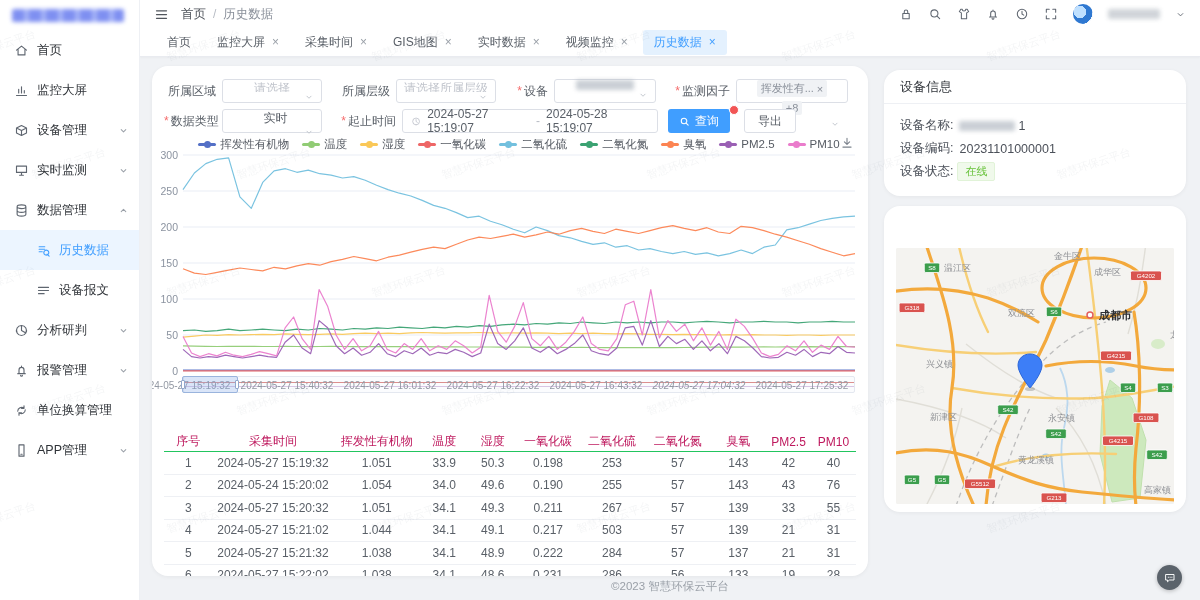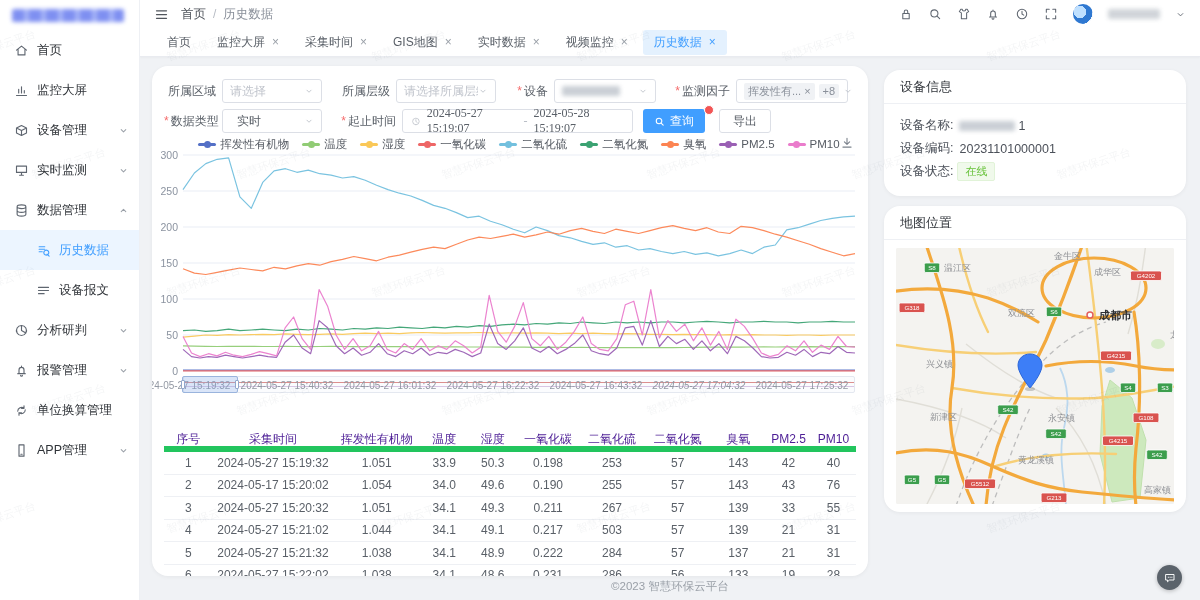--- a/index.html
+++ b/index.html
@@ -58,21 +58,21 @@
   #main-card { left:152px; top:66px; width:716px; height:510px; overflow:hidden; }
   .card-head { height:34px; display:flex; align-items:center; padding:0 16px;
     border-bottom:1px solid #eef0f4; font-size:13px; color:#33373d; }
 
   
   .frow { position:absolute; left:12px; display:flex; align-items:center; height:26px; }
   .fgroup { display:flex; align-items:center; }
   .flabel { color:#5a6068; font-size:12px; text-align:right; margin-right:6px; white-space:nowrap; }
   .req::before { content:"*"; color:#f56c6c; margin-right:2px; }
   .sel { height:24px; border:1px solid #dcdfe6; border-radius:3px; background:#fff;
-    display:flex; align-items:center; padding:0 7px; font-size:12px; color:#5a6068; cursor:pointer; }
+    display:flex; align-items:center; padding:0 7px; font-size:12px; color:#5a6068; cursor:pointer;flex-direction:column; }
   .ph { color:#c0c4cc; white-space:nowrap; overflow:hidden; }
   .caret { margin-left:auto; width:10px; height:10px; color:#c0c4cc; display:inline-flex; flex:none; }
   .blur-chip { height:10px; border-radius:2px; background:#9fa8b3; filter:blur(2px); opacity:.55; }
   .mtag { background:#f0f2f5; border-radius:2px; color:#8a909a; font-size:11px; padding:1px 4px;
     display:inline-flex; align-items:center; gap:3px; white-space:nowrap; }
   .dtr { height:24px; border:1px solid #dcdfe6; border-radius:3px; display:flex; align-items:center;
     padding:0 8px; gap:6px; color:#5a6068; font-size:12px; }
   .btn-primary { height:24px; background:#409eff; color:#fff; border:none; border-radius:3px;
     display:inline-flex; align-items:center; gap:5px; padding:0 11px; font-size:12px; cursor:pointer; position:relative; }
   .btn-primary .bico { width:11px; height:11px; display:inline-flex; color:#fff; }
@@ -96,21 +96,21 @@
   .shadow-line { position:absolute; left:0; width:100%; height:1px; }
   #zoom-sel { position:absolute; left:-2px; top:-1px; width:56px; height:17px;
     background:rgba(132,170,232,.28); border:1px solid #9ab4dd; border-radius:2px; cursor:grab; }
   .zoom-handle { position:absolute; top:3px; width:4px; height:9px; background:#fff;
     border:1px solid #92a8cc; border-radius:1px; }
   .xlab { position:absolute; top:3px; transform:translateX(-50%); color:#9298a3; font-size:10px; white-space:nowrap; }
 
   
   #dtable { position:absolute; left:12px; top:366px; width:692px; font-size:12px; color:#5a6068; }
   .dt-row { display:flex; align-items:center; border-bottom:1px solid #eef0f4; }
-  .dt-head { height:20px; color:#4c1d95; border-bottom:6px solid #22c55e; }
+  .dt-head { height:20px; color:#be185d; border-bottom:1px solid #22c55e; }
   .dt-body .dt-row { height:22.5px; }
   .dt-cell { text-align:center; white-space:nowrap; overflow:hidden; }
 
   
   #info-card { left:884px; top:70px; width:302px; height:126px; }
   .info-body { padding:10px 16px; }
   .info-row { display:flex; align-items:center; height:23px; color:#4c515a; font-size:12.5px; }
   .tag-online { background:#f0f9eb; border:1px solid #e1f3d8; color:#67c23a; font-size:11px;
     border-radius:2px; padding:1px 7px; margin-left:4px; }
   #map-card { left:884px; top:206px; width:302px; height:306px; }
@@ -399,21 +399,21 @@
         <span>实时</span>
         <span class="caret">
             <svg viewBox="0 0 24 24" class="ic">
               <path d="M7 10 L12 15 L17 10" fill="none" stroke="currentColor" stroke-width="2.2" stroke-linecap="round" stroke-linejoin="round"></path>
             </svg>
           </span>
       </div>
     </div>
     <div class="fgroup" style="margin-left:16px;">
       <span class="flabel req" style="width:58px;">起止时间</span>
-      <div class="dtr" style="width:231px;font-family:Liberation Serif, serif;">
+      <div class="dtr" style="width:256px;">
         <span class="tr-icon" style="width:11px;height:11px;color:#c0c4cc;" id="dtr-clock">
             <svg viewBox="0 0 24 24" class="ic">
               <path d="M12 7.5 V12 L15 14 M12 20 A8 8 0 1 0 12 3.9 A8 8 0 0 0 12 20" fill="none" stroke="currentColor" stroke-width="2" stroke-linecap="round" stroke-linejoin="round"></path>
             </svg>
           </span>
         <span>2024-05-27 15:19:07</span>
         <span style="color:#b7bcc4;">-</span>
         <span>2024-05-28 15:19:07</span>
       </div>
     </div>
@@ -569,21 +569,21 @@
           <div class="dt-cell" style="width: 7%;">50.3</div>
           <div class="dt-cell" style="width: 9%; text-align: center;">0.198</div>
           <div class="dt-cell" style="width: 9.5%;">253</div>
           <div class="dt-cell" style="width: 9.5%;">57</div>
           <div class="dt-cell" style="width: 8%;">143</div>
           <div class="dt-cell" style="width: 6.5%;">42</div>
           <div class="dt-cell" style="width: 6.5%;">40</div>
         </div>
         <div class="dt-row">
           <div class="dt-cell" style="width: 7%;">2</div>
-          <div class="dt-cell" style="width: 17.5%;">2024-05-17 15:20:02</div>
+          <div class="dt-cell" style="width: 17.5%;">2024-05-24 15:20:02</div>
           <div class="dt-cell" style="width: 12.5%;">1.054</div>
           <div class="dt-cell" style="width: 7%;">34.0</div>
           <div class="dt-cell" style="width: 7%;">49.6</div>
           <div class="dt-cell" style="width: 9%;">0.190</div>
           <div class="dt-cell" style="width: 9.5%;">255</div>
           <div class="dt-cell" style="width: 9.5%;">57</div>
           <div class="dt-cell" style="width: 8%;">143</div>
           <div class="dt-cell" style="width: 6.5%;">43</div>
           <div class="dt-cell" style="width: 6.5%;">76</div>
         </div>
@@ -656,21 +656,20 @@
       <span style="margin-left:6px;">20231101000001</span>
     </div>
     <div class="info-row">
       <span>设备状态:</span>
       <span class="tag-online">在线</span>
     </div>
   </div>
 </div>
 
 <div class="card" id="map-card">
-  <div class="card-head">地图位置</div>
   <div id="map-wrap">
     <svg id="map-svg" width="278" height="256" viewBox="0 0 278 256">
       <rect x="0" y="0" width="278" height="256" fill="#f4f3f0"></rect>
 
       <polygon points="214,132 236,150 250,192 244,250 216,254 204,206 206,158" fill="#cde9bd" stroke="#c0e0ad"></polygon>
       <ellipse cx="262" cy="96" rx="7" ry="5" fill="#d8ecc9"></ellipse>
 
       <path d="M170,258 C168,230 162,205 168,180 C174,158 172,136 164,120" stroke="#bcd8ee" stroke-width="1.8" fill="none"></path>
       <ellipse cx="214" cy="122" rx="5" ry="3" fill="#aecfe8"></ellipse>
       <ellipse cx="150" cy="208" rx="4" ry="2.5" fill="#aecfe8"></ellipse>

